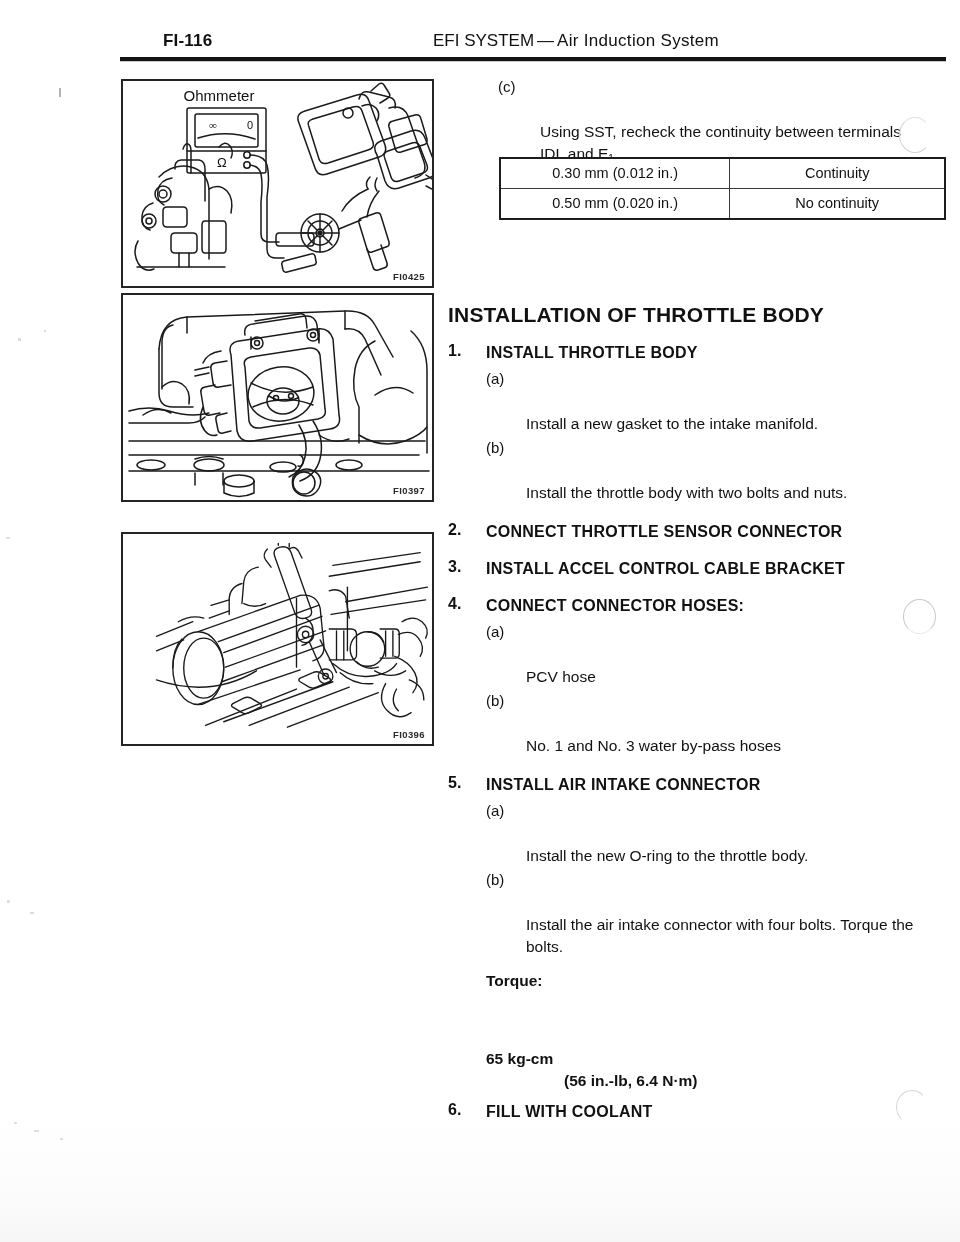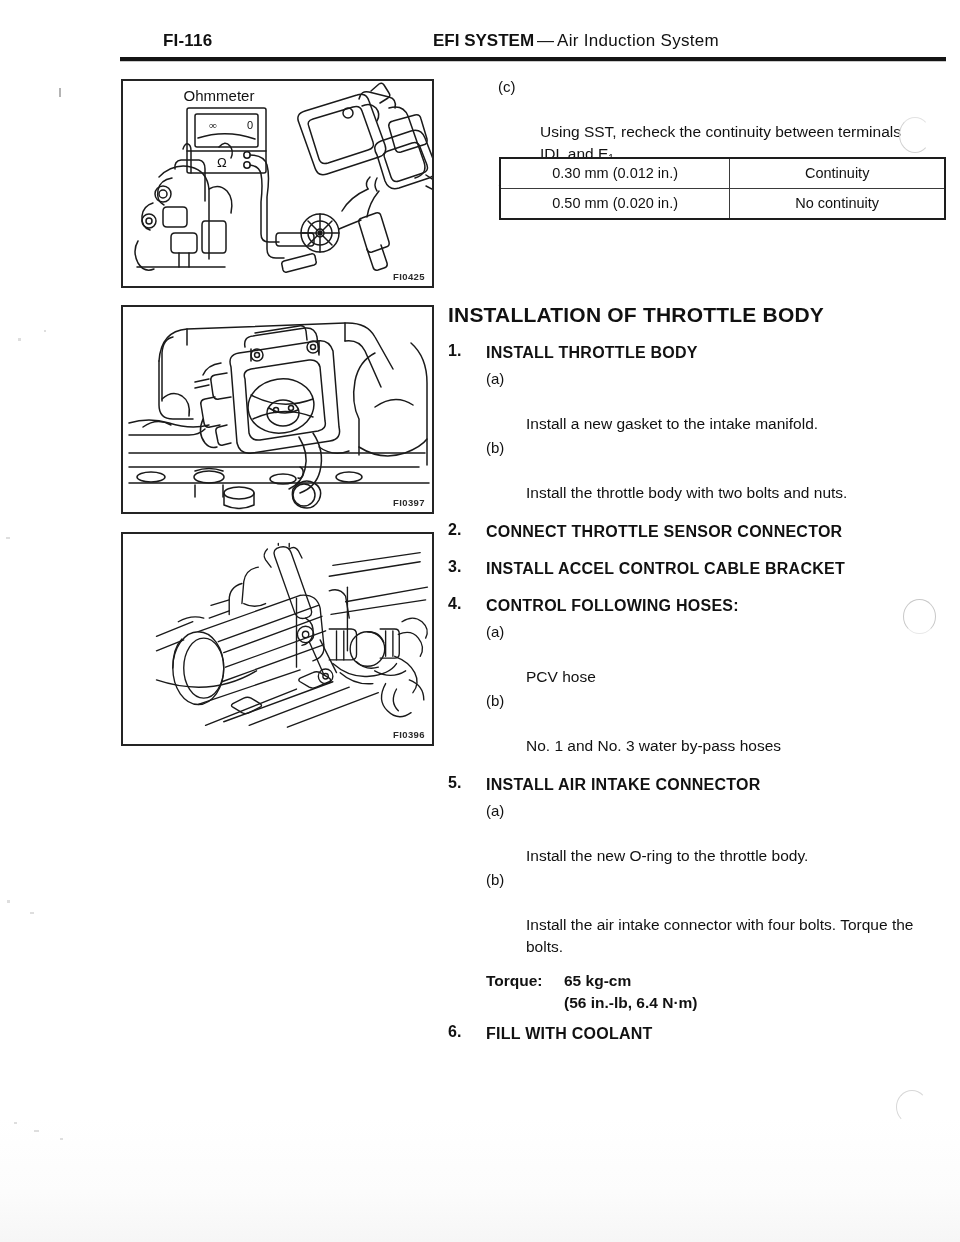--- a/index.html
+++ b/index.html
@@ -40,21 +40,21 @@
   }
   #header-title {
     position: absolute;
     left: 0;
     top: 0;
     width: 826px;
     text-align: center;
     font-size: 17px;
     white-space: nowrap;
   }
-  #header-title .hdr-strong { font-weight: bold; }
+  #header-title .hdr-strong { font-weight: normal; }
   #header-title .hdr-dash { font-weight: normal; padding: 0 3px; }
   #header-title .hdr-light { font-weight: normal; letter-spacing: 0.3px; }
   #header-rule {
     position: absolute;
     left: 120px;
     top: 57px;
     width: 826px;
     height: 4px;
     background: #141414;
   }
@@ -70,21 +70,21 @@
   .figure {
     position: absolute;
     left: 121px;
     width: 313px;
     border: 2px solid #242424;
     background: #ffffff;
     box-sizing: border-box;
     overflow: hidden;
   }
   #figure-1 { top: 79px;  height: 209px; }
-  #figure-2 { top: 305px; height: 209px; }
+  #figure-2 { top: 293px; height: 209px; }
   #figure-3 { top: 532px; height: 214px; padding-left: 28px; }
   .figure svg { display: block; width: 100%; height: 100%; }
   .fig-code {
     position: absolute;
     right: 7px;
     bottom: 4px;
     font-size: 9.5px;
     font-weight: bold;
     letter-spacing: 0.4px;
     color: #2a2a2a;
@@ -200,21 +200,21 @@
   .step-gap-sm { height: 9px; }
 
   
   #torque-block {
     margin-top: 10px;
     margin-left: 38px;
     font-size: 15.5px;
     font-weight: bold;
     line-height: 22px;
   }
-  #torque-block .t-row { display: flex; }
+  #torque-block .t-row { display: flex; flex-direction: column; }
   #torque-block .t-label { width: 78px; flex: 0 0 78px; }
   #torque-block .t-val { flex: 1 1 auto; }
   #torque-block .t-row-2 { padding-left: 78px; }
 
   
   .artifact {
     position: absolute;
     border: 1.5px solid #cfcfcf;
     border-radius: 50%;
     pointer-events: none;
@@ -511,21 +511,21 @@
       <div class="step-num">3.</div>
       <div class="step-body">
         <div class="step-title">INSTALL ACCEL CONTROL CABLE BRACKET</div>
       </div>
     </div>
     <div class="step-gap"></div>
 
     <div class="step">
       <div class="step-num">4.</div>
       <div class="step-body">
-        <div class="step-title">CONTROL FOLLOWING HOSES:</div>
+        <div class="step-title">CONNECT CONNECTOR HOSES:</div>
         <div class="step-subs">
           <div class="sub-item">
             <div class="sub-label">(a)</div>
             <div class="sub-text">PCV hose</div>
           </div>
           <div class="sub-item">
             <div class="sub-label">(b)</div>
             <div class="sub-text">No. 1 and No. 3 water by-pass hoses</div>
           </div>
         </div>

